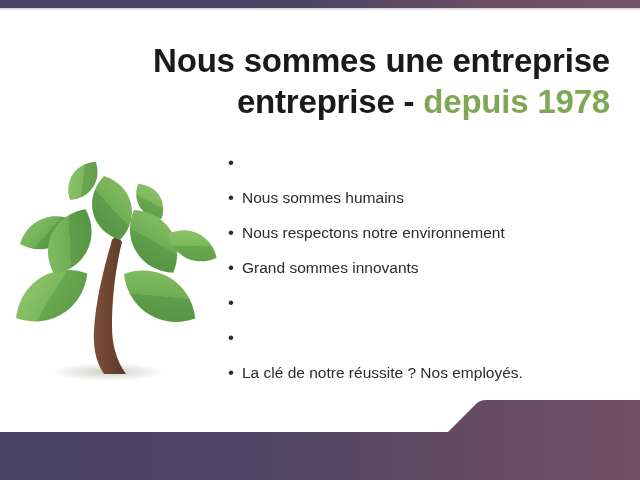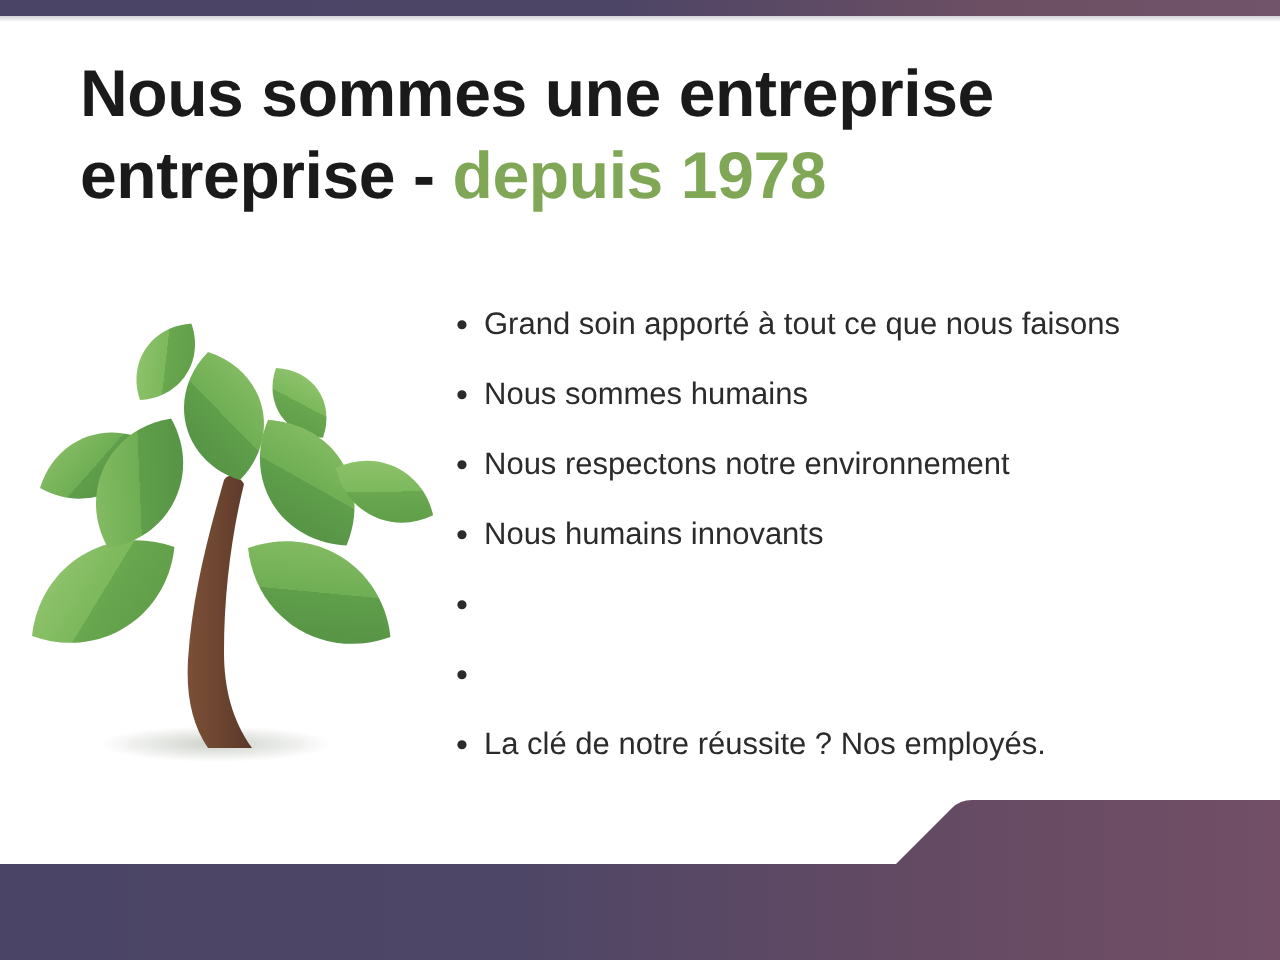--- a/index.html
+++ b/index.html
@@ -33,23 +33,23 @@
     top: 8px;
     width: 640px;
     height: 3px;
     background: linear-gradient(180deg, rgba(74,68,102,0.25) 0%, rgba(74,68,102,0) 100%);
   }
 
   
   #heading {
     position: absolute;
     left: 40px;
-    top: 26px;
+    top: 40px;
     width: 570px;
-    text-align: left;
+    text-align: right;
     font-size: 33px;
     font-weight: bold;
     line-height: 41px;
     color: #1a1a1a;
     letter-spacing: -0.2px;
   }
   #heading .accent {
     color: #7fa755;
     margin-top: 24px;
   }
@@ -164,33 +164,32 @@
         <path d="M0 0 C 14 -18, 40 -18, 54 0 C 40 18, 14 18, 0 0 Z" fill="url(#lfB)" transform="translate(160,86) rotate(26)"></path>
 
         <path d="M0 0 C 22 -28, 62 -28, 84 0 C 62 28, 22 28, 0 0 Z" fill="url(#lfA)" transform="translate(116,126) rotate(32)"></path>
       </g>
     </svg>
   </div>
 
   <div id="bullets">
     <div class="bullet-row">
       <span class="bullet-dot">•</span>
-      <span class="bullet-text">Grand soin apporté à tout ce que nous faisons</span>
     </div>
     <div class="bullet-row">
       <span class="bullet-dot">•</span>
       <span class="bullet-text">Nous sommes humains</span>
     </div>
     <div class="bullet-row">
       <span class="bullet-dot">•</span>
       <span class="bullet-text">Nous respectons notre environnement</span>
     </div>
     <div class="bullet-row">
       <span class="bullet-dot">•</span>
-      <span class="bullet-text">Nous humains innovants</span>
+      <span class="bullet-text">Grand sommes innovants</span>
     </div>
     <div class="bullet-row">
       <span class="bullet-dot">•</span>
     </div>
     <div class="bullet-row">
       <span class="bullet-dot">•</span>
     </div>
     <div class="bullet-row">
       <span class="bullet-dot">•</span>
       <span class="bullet-text">La clé de notre réussite ? Nos employés.</span>

